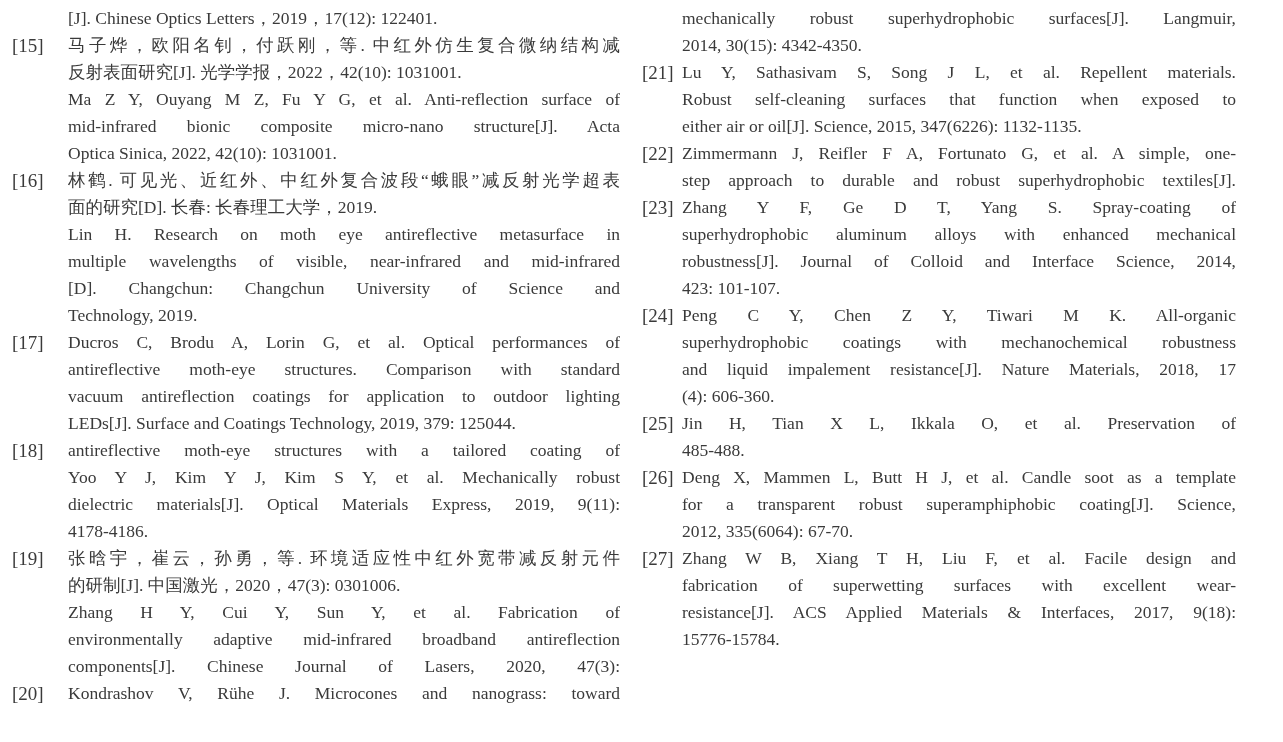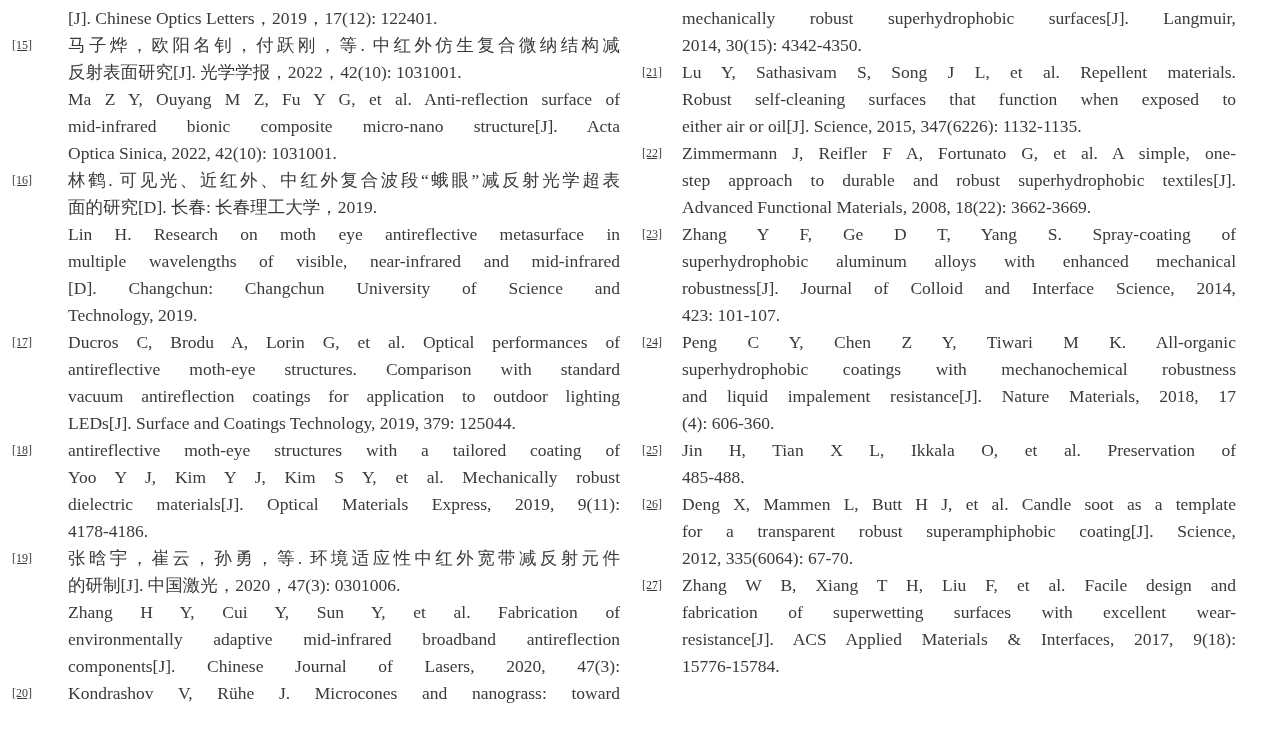--- a/index.html
+++ b/index.html
@@ -26,24 +26,23 @@
   #col-right {
     left: 642px;
     width: 594px;
   }
   .entry {
     display: flex;
     align-items: flex-start;
   }
   .num {
     flex: 0 0 56px;
-    font-size: 12px;
+    font-size: 19px;
     line-height: 27px;
     height: 27px;
-    text-decoration: underline;
   }
   #col-right .num {
     flex: 0 0 40px;
   }
   .text {
     flex: 1 1 auto;
     min-width: 0;
   }
   .line {
     font-size: 17.5px;
@@ -147,21 +146,20 @@
           <div class="line">Robust self-cleaning surfaces that function when exposed to</div>
           <div class="line last">either air or oil[J]. Science, 2015, 347(6226): 1132-1135.</div>
         </div>
   </div>
 
   <div class="entry">
     <div class="num">[22]</div>
     <div class="text">
           <div class="line">Zimmermann J, Reifler F A, Fortunato G, et al. A simple, one-</div>
           <div class="line">step approach to durable and robust superhydrophobic textiles[J].</div>
-          <div class="line last">Advanced Functional Materials, 2008, 18(22): 3662-3669.</div>
         </div>
   </div>
 
   <div class="entry">
     <div class="num">[23]</div>
     <div class="text">
           <div class="line">Zhang Y F, Ge D T, Yang S. Spray-coating of</div>
           <div class="line">superhydrophobic aluminum alloys with enhanced mechanical</div>
           <div class="line">robustness[J]. Journal of Colloid and Interface Science, 2014,</div>
           <div class="line last">423: 101-107.</div>

